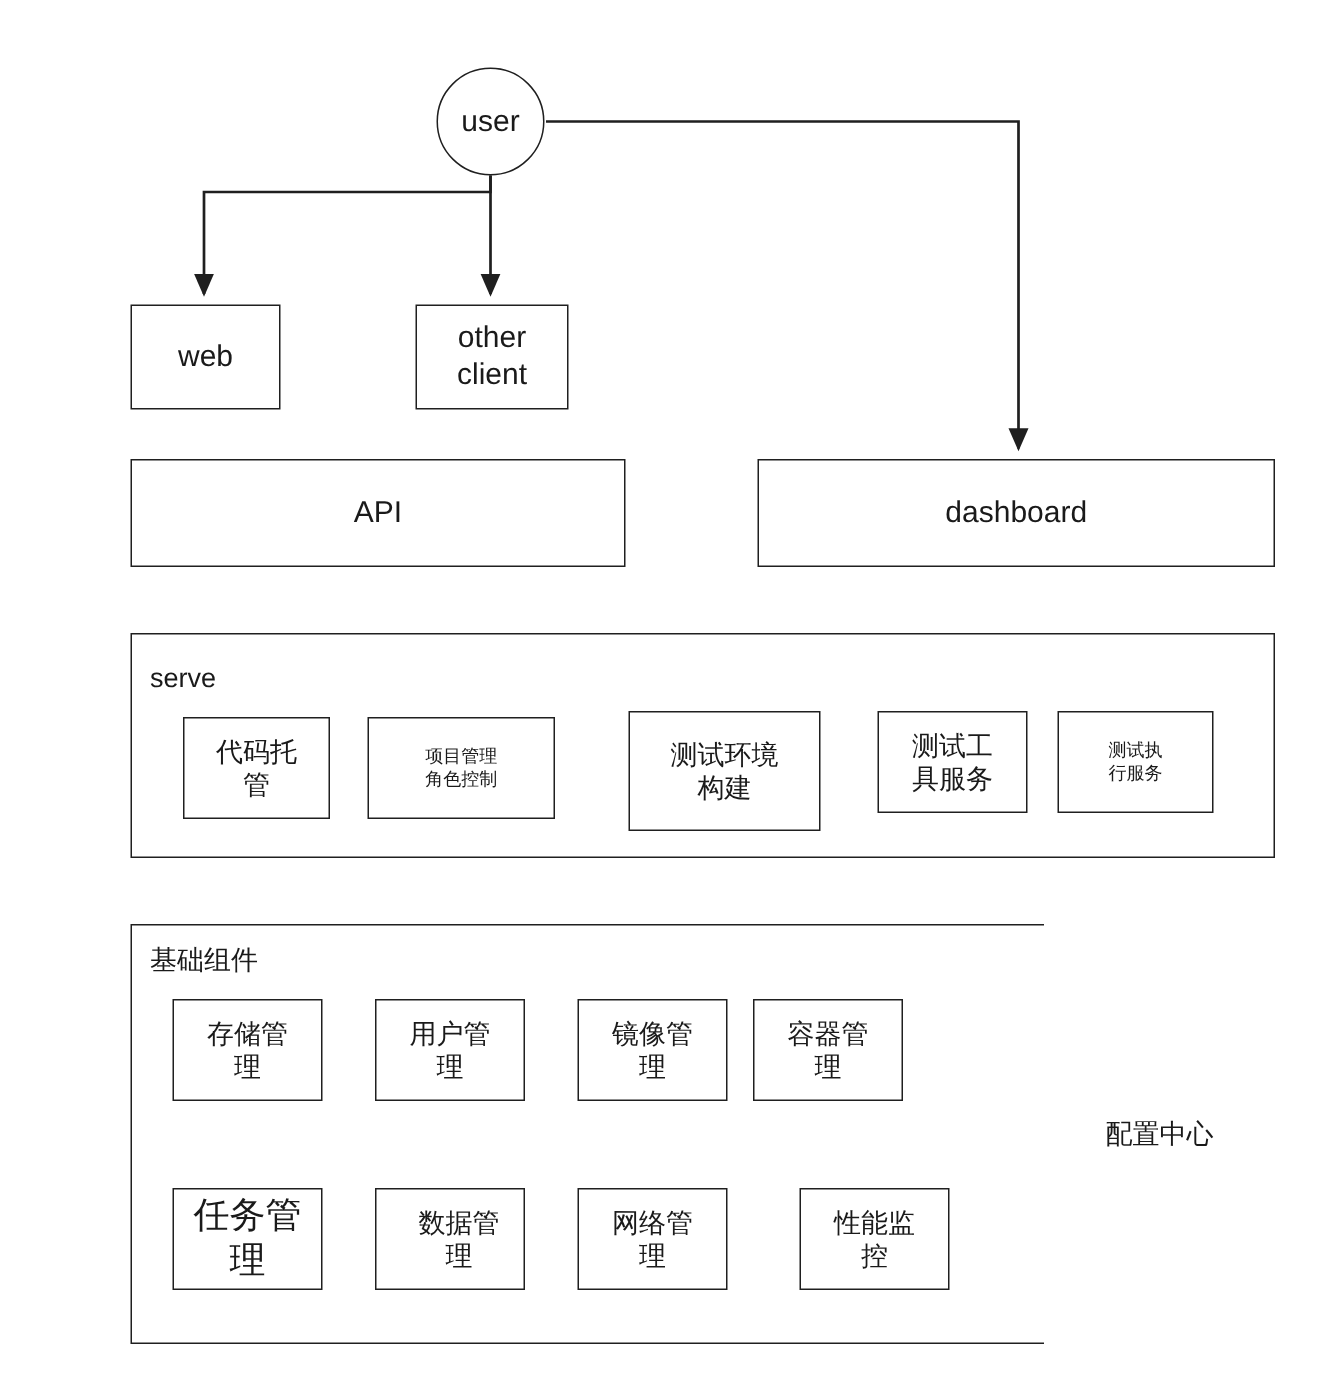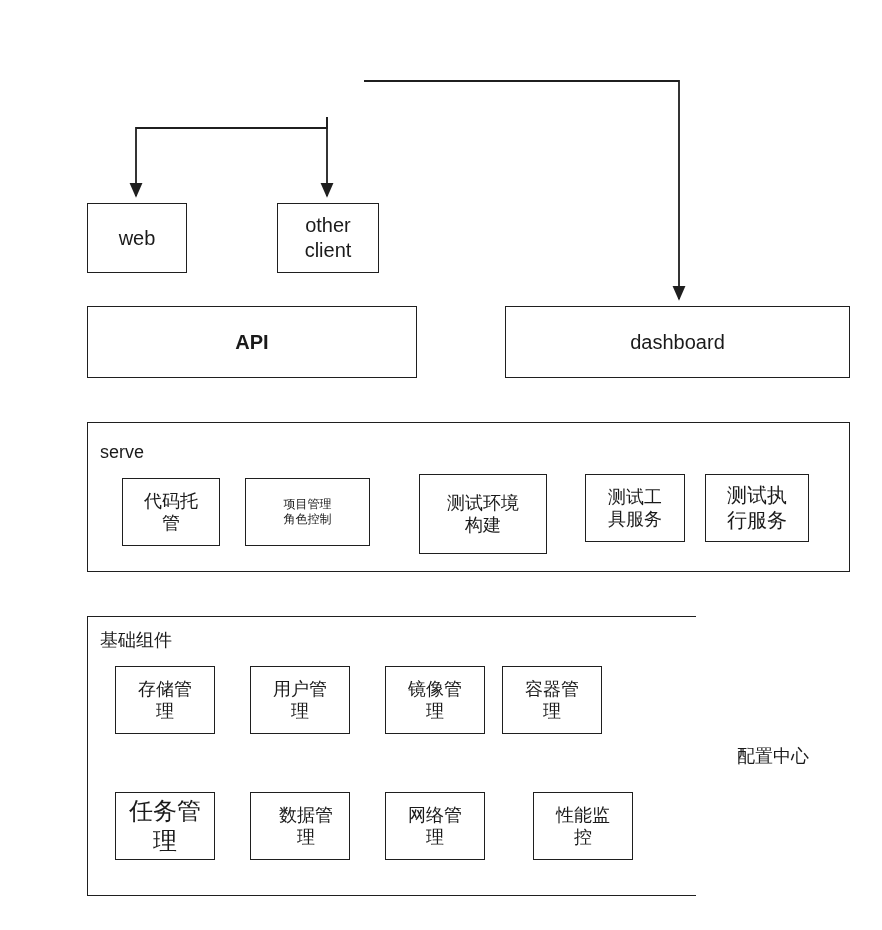--- a/index.html
+++ b/index.html
@@ -90,45 +90,48 @@
       <div class="group" style="left: 87px; top: 422px; width: 763px; height: 150px;"></div>
       <div class="group-label" style="left: 100px; top: 442px; font-size: 18px;">serve</div>
       <div class="group" style="left: 87px; top: 616px; width: 763px; height: 280px;"></div>
       <div class="group-label" style="left: 100px; top: 628px; font-size: 18px;">基础组件</div>
       <div class="divider" style="left: 696px; top: 616px; height: 280px;"></div>
     </div>
   <div id="nodes-layer">
       <div class="node" style="left: 87px; top: 203px; width: 100px; height: 70px; font-size: 20px;"><span style="white-space: pre-line;">web</span></div>
       <div class="node" style="left: 277px; top: 203px; width: 102px; height: 70px; font-size: 20px;"><span style="white-space: pre-line;">other
 client</span></div>
-      <div class="node" style="left: 87px; top: 306px; width: 330px; height: 72px; font-size: 20px; font-weight: bold;"><span style="white-space: pre-line;">API</span></div>
+      <div class="node" style="left: 87px; top: 306px; width: 330px; height: 72px; font-size: 20px;"><span style="white-space: pre-line;">API</span></div>
       <div class="node" style="left: 505px; top: 306px; width: 345px; height: 72px; font-size: 20px;"><span style="white-space: pre-line;">dashboard</span></div>
       <div class="node" style="left: 122px; top: 478px; width: 98px; height: 68px; font-size: 18px;"><span style="white-space: pre-line;">代码托
 管</span></div>
       <div class="node" style="left: 245px; top: 478px; width: 125px; height: 68px; font-size: 12px;"><span style="white-space: pre-line;">项目管理
 角色控制</span></div>
       <div class="node" style="left: 419px; top: 474px; width: 128px; height: 80px; font-size: 18px;"><span style="white-space: pre-line;">测试环境
 构建</span></div>
       <div class="node" style="left: 585px; top: 474px; width: 100px; height: 68px; font-size: 18px;"><span style="white-space: pre-line;">测试工
 具服务</span></div>
-      <div class="node" style="left: 705px; top: 474px; width: 104px; height: 68px; font-size: 20px;"><span style="white-space: pre-line;">测试执
+      <div class="node" style="left: 705px; top: 474px; width: 104px; height: 68px; font-size: 12px;"><span style="white-space: pre-line;">测试执
 行服务</span></div>
       <div class="node" style="left: 115px; top: 666px; width: 100px; height: 68px; font-size: 18px;"><span style="white-space: pre-line;">存储管
 理</span></div>
       <div class="node" style="left: 250px; top: 666px; width: 100px; height: 68px; font-size: 18px;"><span style="white-space: pre-line;">用户管
 理</span></div>
       <div class="node" style="left: 385px; top: 666px; width: 100px; height: 68px; font-size: 18px;"><span style="white-space: pre-line;">镜像管
 理</span></div>
       <div class="node" style="left: 502px; top: 666px; width: 100px; height: 68px; font-size: 18px;"><span style="white-space: pre-line;">容器管
 理</span></div>
       <div class="node" style="left: 115px; top: 792px; width: 100px; height: 68px; font-size: 24px;"><span style="white-space: pre-line;">任务管
 理</span></div>
       <div class="node" style="left: 250px; top: 792px; width: 100px; height: 68px; font-size: 18px;"><span style="white-space: pre-line; margin-left: 12px;">数据管
 理</span></div>
       <div class="node" style="left: 385px; top: 792px; width: 100px; height: 68px; font-size: 18px;"><span style="white-space: pre-line;">网络管
 理</span></div>
       <div class="node" style="left: 533px; top: 792px; width: 100px; height: 68px; font-size: 18px;"><span style="white-space: pre-line;">性能监
 控</span></div>
       <div class="node" style="left: 696px; top: 616px; width: 154px; height: 280px; font-size: 18px; border: none;"><span style="white-space: pre-line;">配置中心</span></div>
     </div>
 
+  <div class="actor" id="actor-node" style="left: 291px; top: 45px; width: 72px; height: 72px; font-size: 20px;">
+    <span>user</span>
+  </div>
 
 </div>
 
 </body></html>

